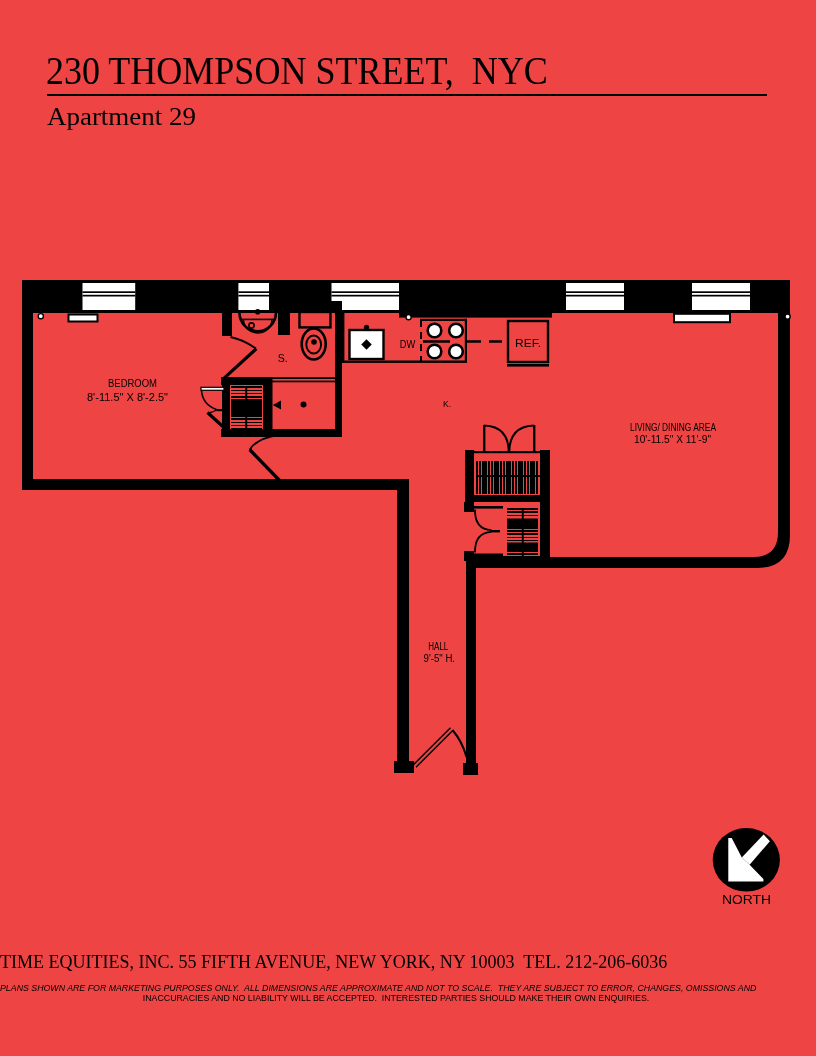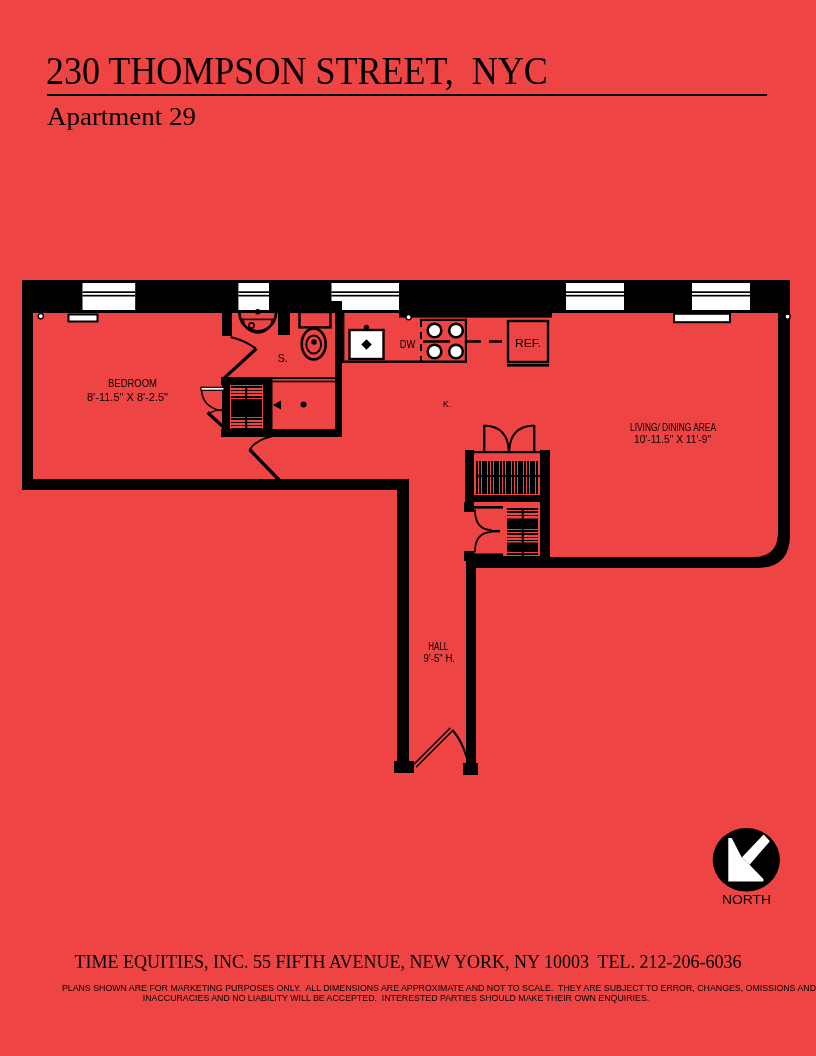--- a/index.html
+++ b/index.html
@@ -282,18 +282,18 @@
     </g>
 
     <g>
       <ellipse cx="746.3" cy="859.8" rx="33.6" ry="31.8" fill="#000"></ellipse>
       <path d="M728.3 838 L731.7 838 L741.8 857.4 L749.6 864.8 L763.4 879 L763.4 881.5 L728.3 881.5 Z" fill="#fff"></path>
       <path d="M741.8 857.4 L763.6 834.6 L769.9 841.2 L749.6 864.8 Z" fill="#fff"></path>
       <text x="746.5" y="903.5" font-size="13.5" font-family="Liberation Sans, sans-serif" fill="#000" text-anchor="middle" textLength="49" lengthAdjust="spacingAndGlyphs">NORTH</text>
     </g>
   </svg>
 
-  <div class="abs serif" style="left:0;top:952px;width:816px;text-align:center;font-size:18px;color:#000;">TIME EQUITIES, INC. 55 FIFTH AVENUE, NEW YORK, NY 10003&nbsp; TEL. 212-206-6036</div>
-
-  <div class="abs" style="left:0;top:983px;width:816px;text-align:right;font-size:8.8px;color:#000;">PLANS SHOWN ARE FOR MARKETING PURPOSES ONLY.&nbsp; ALL DIMENSIONS ARE APPROXIMATE AND NOT TO SCALE.&nbsp; THEY ARE SUBJECT TO ERROR, CHANGES, OMISSIONS AND</div>
+  <div class="abs serif" style="left:0;top:952px;width:816px;font-size:18px;color:#000;">TIME EQUITIES, INC. 55 FIFTH AVENUE, NEW YORK, NY 10003&nbsp; TEL. 212-206-6036</div>
+
+  <div class="abs" style="left:0;top:983px;width:656px;text-align:right;font-size:8.8px;color:#000;font-style:italic;">PLANS SHOWN ARE FOR MARKETING PURPOSES ONLY.&nbsp; ALL DIMENSIONS ARE APPROXIMATE AND NOT TO SCALE.&nbsp; THEY ARE SUBJECT TO ERROR, CHANGES, OMISSIONS AND</div>
 
   <div class="abs" style="left:0;top:993px;width:792px;text-align:center;font-size:8.8px;color:#000;">INACCURACIES AND NO LIABILITY WILL BE ACCEPTED.&nbsp; INTERESTED PARTIES SHOULD MAKE THEIR OWN ENQUIRIES.</div>
 </div>
 
 </body></html>

